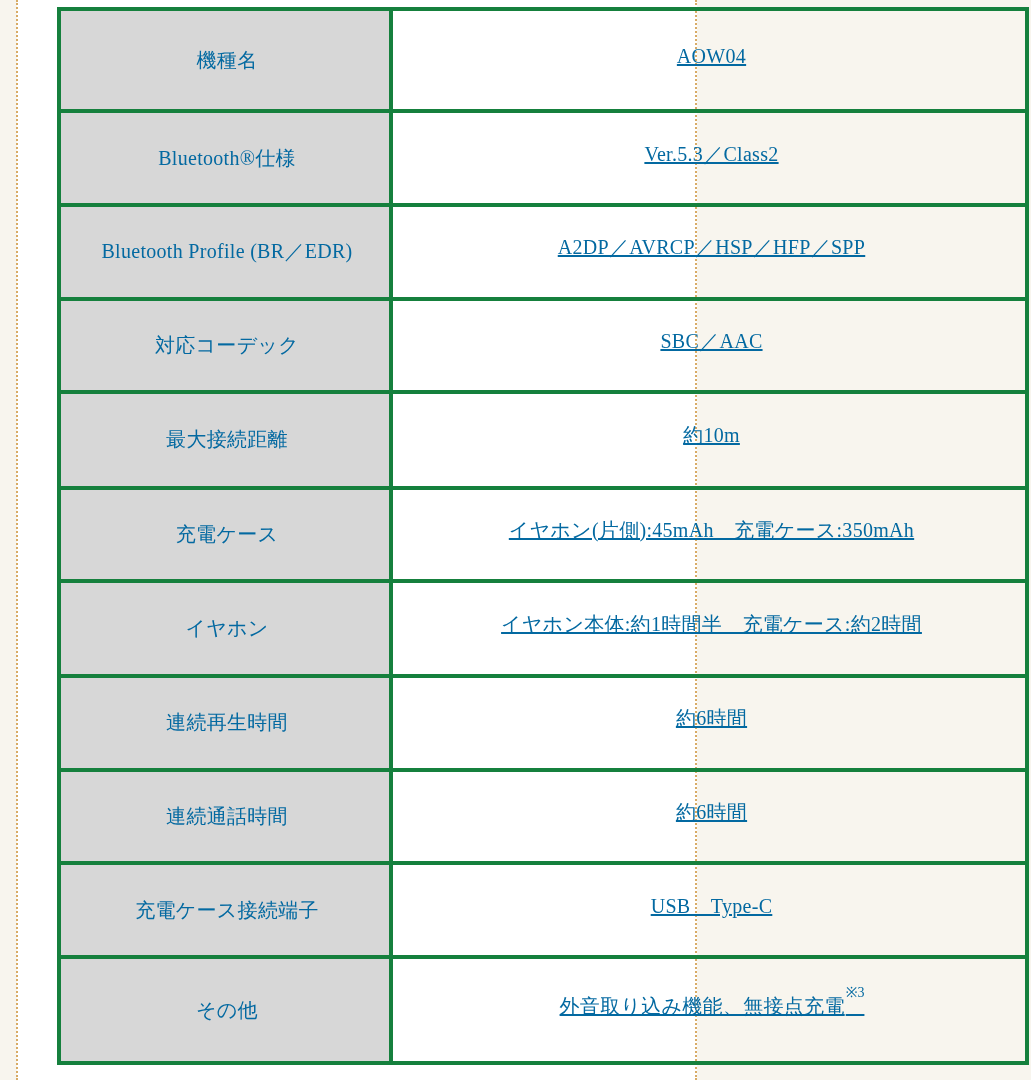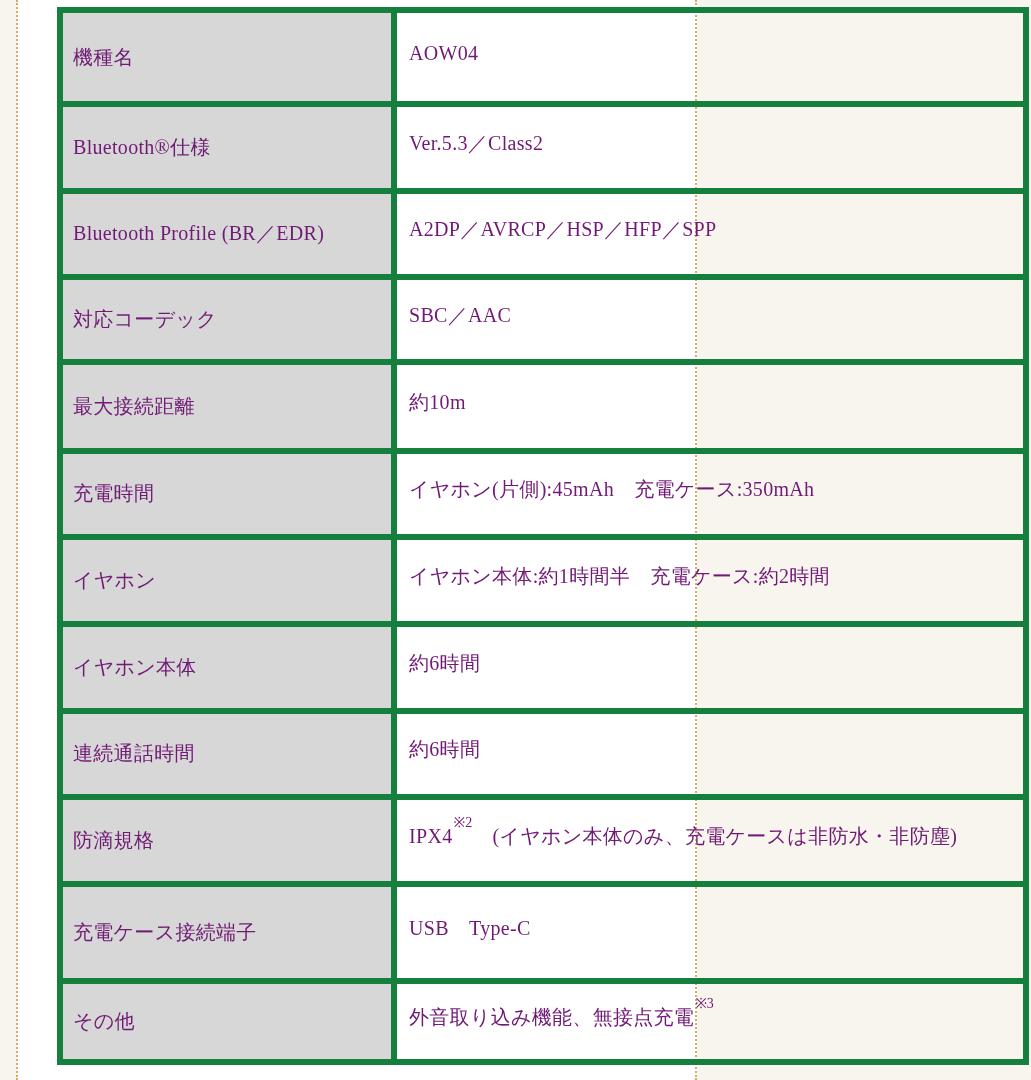--- a/index.html
+++ b/index.html
@@ -35,38 +35,39 @@
   table.spec {
     position: absolute;
     left: 57px;
     top: 7px;
     width: 972px;
     height: 1058px;
     border-collapse: collapse;
     table-layout: fixed;
   }
   table.spec th, table.spec td {
-    border: 6px solid #15803d;
+    border: 4px solid #15803d;
     vertical-align: middle;
-    text-align: left;
+    text-align: center;
     font-size: 20px;
     font-weight: normal;
-    color: #701a75;
+    color: #0369a1;
     letter-spacing: 0.3px;
     white-space: nowrap;
     overflow: visible;
   }
   table.spec th {
     width: 312px;
     background: #d7d7d7;
     padding: 0 6px 0 10px;
   }
   table.spec td {
     background: transparent;
     padding: 0 6px 8px 12px;
+    text-decoration: underline;
   }
   
   tr:nth-child(1)  { height: 87px; }
   tr:nth-child(2)  { height: 80px; }
   tr:nth-child(3)  { height: 80px; }
   tr:nth-child(4)  { height: 79px; }
   tr:nth-child(5)  { height: 82px; }
   tr:nth-child(6)  { height: 79px; margin-top: 28px; }
   tr:nth-child(7)  { height: 81px; }
   tr:nth-child(8)  { height: 80px; }
@@ -108,38 +109,34 @@
     </tr>
     <tr>
       <th><span>対応コーデック</span></th>
       <td><span>SBC／AAC</span><sup class="fn"></sup><span></span></td>
     </tr>
     <tr>
       <th><span>最大接続距離</span></th>
       <td><span>約10m</span><sup class="fn"></sup><span></span></td>
     </tr>
     <tr>
-      <th><span>充電時間</span></th>
+      <th><span>充電ケース</span></th>
       <td><span>イヤホン(片側):45mAh　充電ケース:350mAh</span><sup class="fn"></sup><span></span></td>
     </tr>
     <tr>
       <th><span>イヤホン</span></th>
       <td><span>イヤホン本体:約1時間半　充電ケース:約2時間</span><sup class="fn"></sup><span></span></td>
     </tr>
     <tr>
-      <th><span>イヤホン本体</span></th>
+      <th><span>連続再生時間</span></th>
       <td><span>約6時間</span><sup class="fn"></sup><span></span></td>
     </tr>
     <tr>
       <th><span>連続通話時間</span></th>
       <td><span>約6時間</span><sup class="fn"></sup><span></span></td>
-    </tr>
-    <tr>
-      <th><span>防滴規格</span></th>
-      <td><span>IPX4</span><sup class="fn">※2</sup><span>　(イヤホン本体のみ、充電ケースは非防水・非防塵)</span></td>
     </tr>
     <tr>
       <th><span>充電ケース接続端子</span></th>
       <td><span>USB　Type-C</span><sup class="fn"></sup><span></span></td>
     </tr>
     <tr>
       <th><span>その他</span></th>
       <td><span>外音取り込み機能、無接点充電</span><sup class="fn">※3</sup><span></span></td>
     </tr>
   </tbody>

